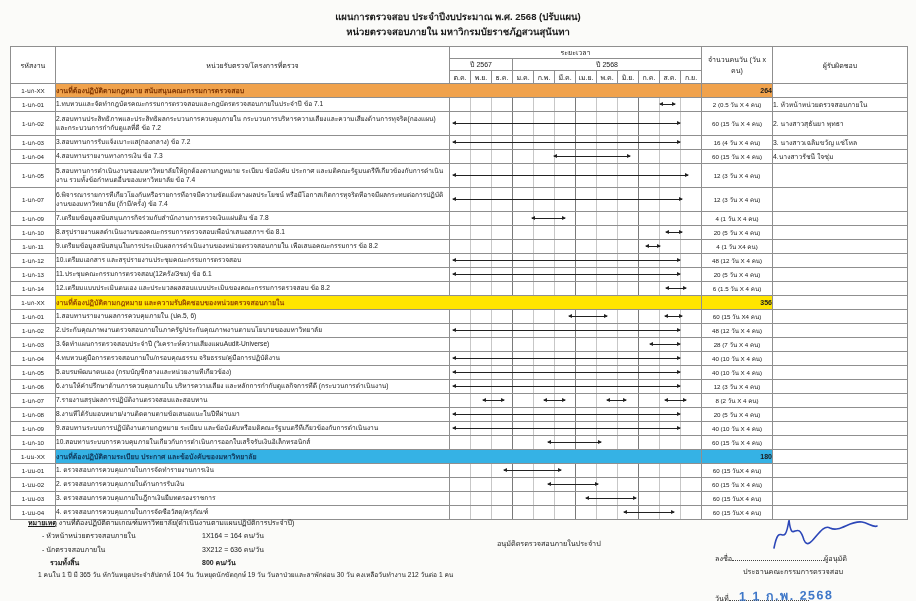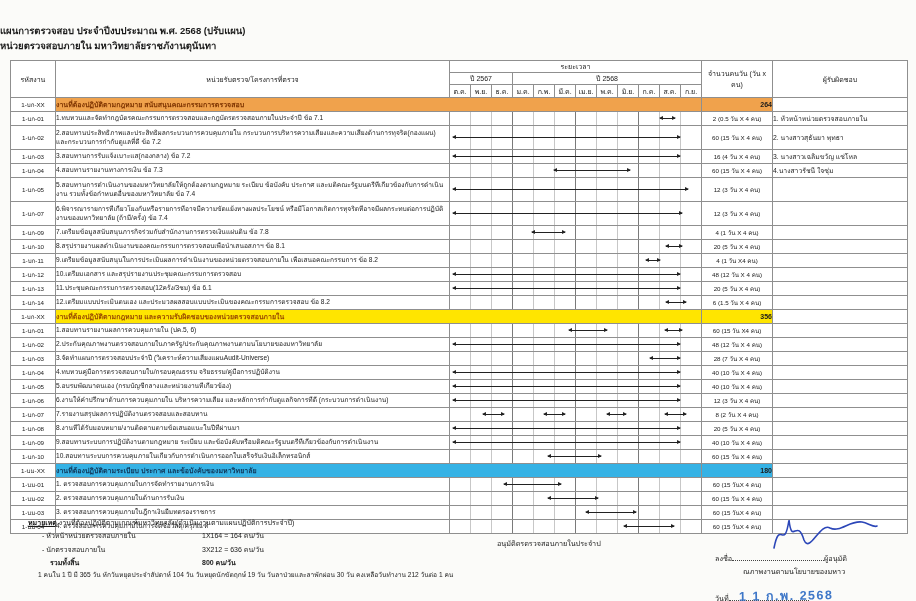--- a/index.html
+++ b/index.html
@@ -1,20 +1,20 @@
 <!DOCTYPE html>
 <html><head>
 <meta charset="utf-8">
 <style>
   html,body{margin:0;padding:0;}
   body{
     width:916px;height:601px;background:#fbfbf9;position:relative;
     font-family:"Liberation Sans",sans-serif;color:#1a1a1a;overflow:hidden;
   }
-  .title-block{padding-top:23px;text-align:left;}
+  .title-block{padding-top:9px;text-align:center;}
   .title-line{font-size:9.5px;font-weight:bold;line-height:1.6;}
 
   table.plan{
     border-collapse:collapse;table-layout:fixed;width:897px;
     margin:7px 0 0 10px;border:1.4px solid #4a4a4a;background:#fff;
   }
   table.plan th,table.plan td{border:1px solid #8f8f8f;padding:0;vertical-align:middle;}
   table.plan thead th{font-size:7px;font-weight:normal;text-align:center;background:#fff;}
   th.hdr-main{font-size:7.2px;}
   th.year-h{height:10px;font-size:6.8px;}
@@ -62,21 +62,21 @@
     position:absolute;left:24px;top:-6px;color:#2f6cc4;font-weight:bold;
     font-size:12.5px;letter-spacing:1.5px;white-space:nowrap;
     font-family:"Liberation Sans",sans-serif;opacity:.92;transform:rotate(-1deg);
   }
 </style>
 </head>
 <body>
 
 <div class="title-block">
   <div class="title-line">แผนการตรวจสอบ ประจำปีงบประมาณ พ.ศ. 2568 (ปรับแผน)</div>
-  <div class="title-line">หน่วยตรวจสอบภายใน มหาวิทยาลัยราชภังานตุนันทา</div>
+  <div class="title-line">หน่วยตรวจสอบภายใน มหาวิกรมบัยราชภัฏสวนสุนันทา</div>
 </div>
 
 <table class="plan">
   <colgroup id="cols">
       <col style="width: 45px;">
       <col style="width: 394px;">
       <col style="width: 21px;">
       <col style="width: 21px;">
       <col style="width: 21px;">
       <col style="width: 21px;">
@@ -817,19 +817,19 @@
 
   <div class="approve-text">อนุมัติตรตรวจสอบภายในประจำป</div>
 
   <div class="sign-block">
     <svg class="sign-svg" width="110" height="42" viewBox="0 0 110 42">
       <path d="M4,36 C10,6 14,40 19,8 C22,34 27,5 34,28 C40,42 50,10 60,16 C70,21 80,8 92,10 C98,11 104,16 107,14" fill="none" stroke="#2b46b8" stroke-width="1.6" stroke-linecap="round"></path>
     </svg>
     <div class="sign-line">
       <span>ลงชื่อ</span><span class="dots"></span><span>ผู้อนุมัติ</span>
     </div>
-    <div class="sign-role">ณภาพงานตามนโยบายของมหาว</div>
+    <div class="sign-role">ประธานคณะกรรมการตรวจสอบ</div>
     <div class="date-line">
       <span>วันที่</span><span class="dots-short"></span>
       <span class="stamp">1 1 ก.พ. 2568</span>
     </div>
   </div>
 </div>
 
 </body></html>

